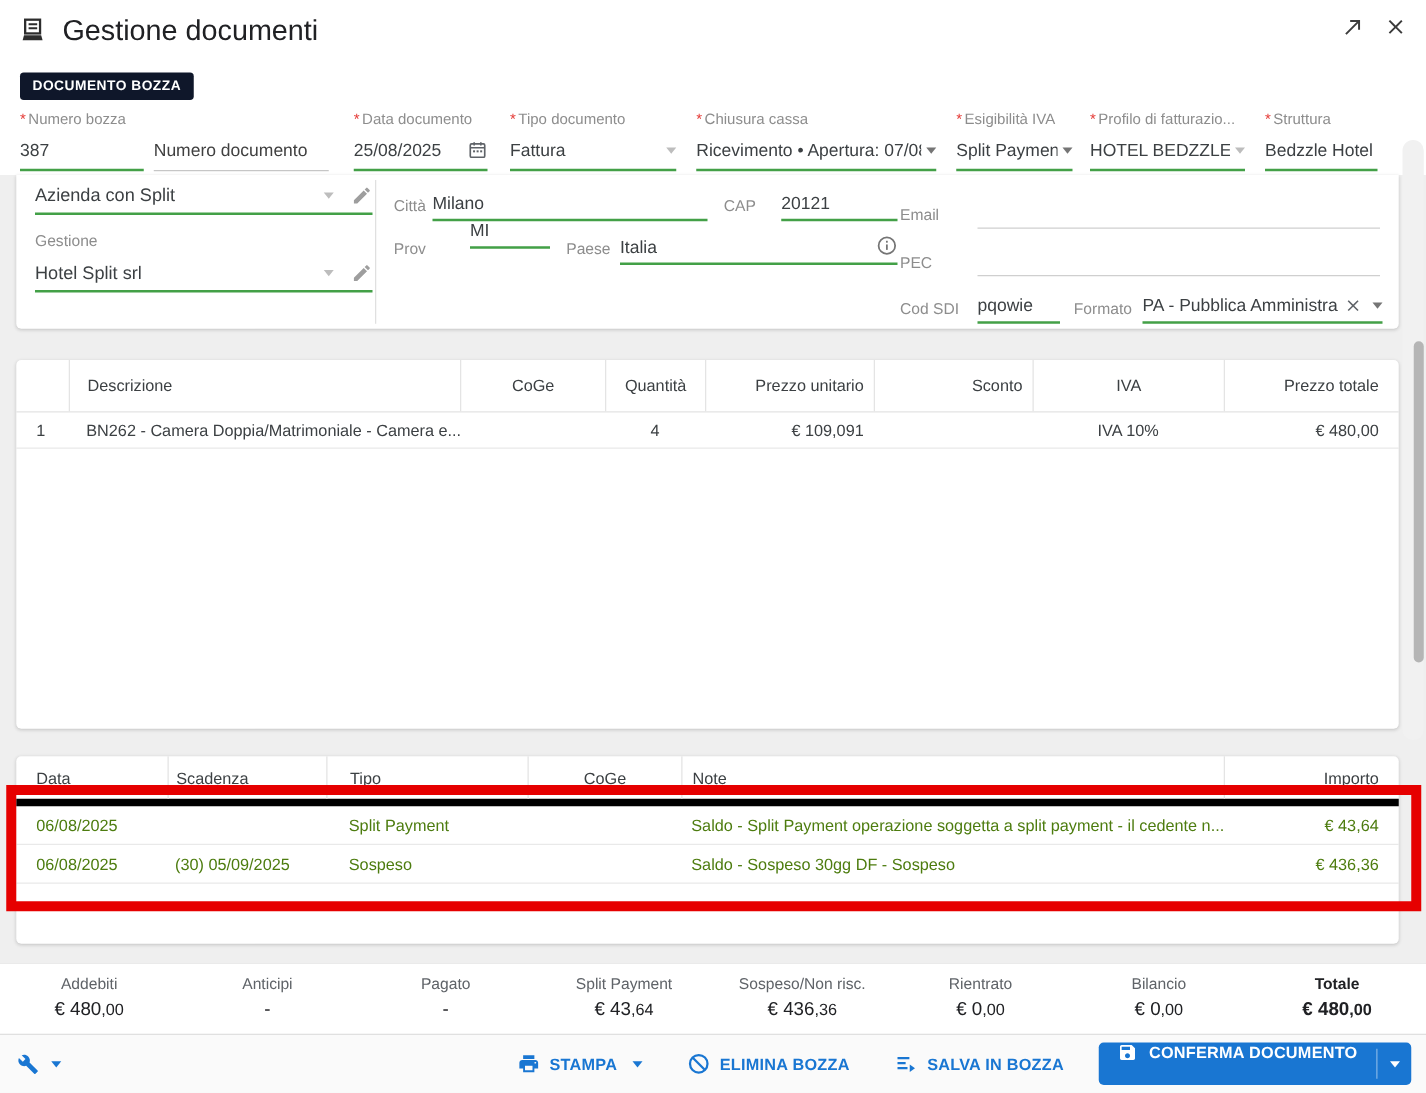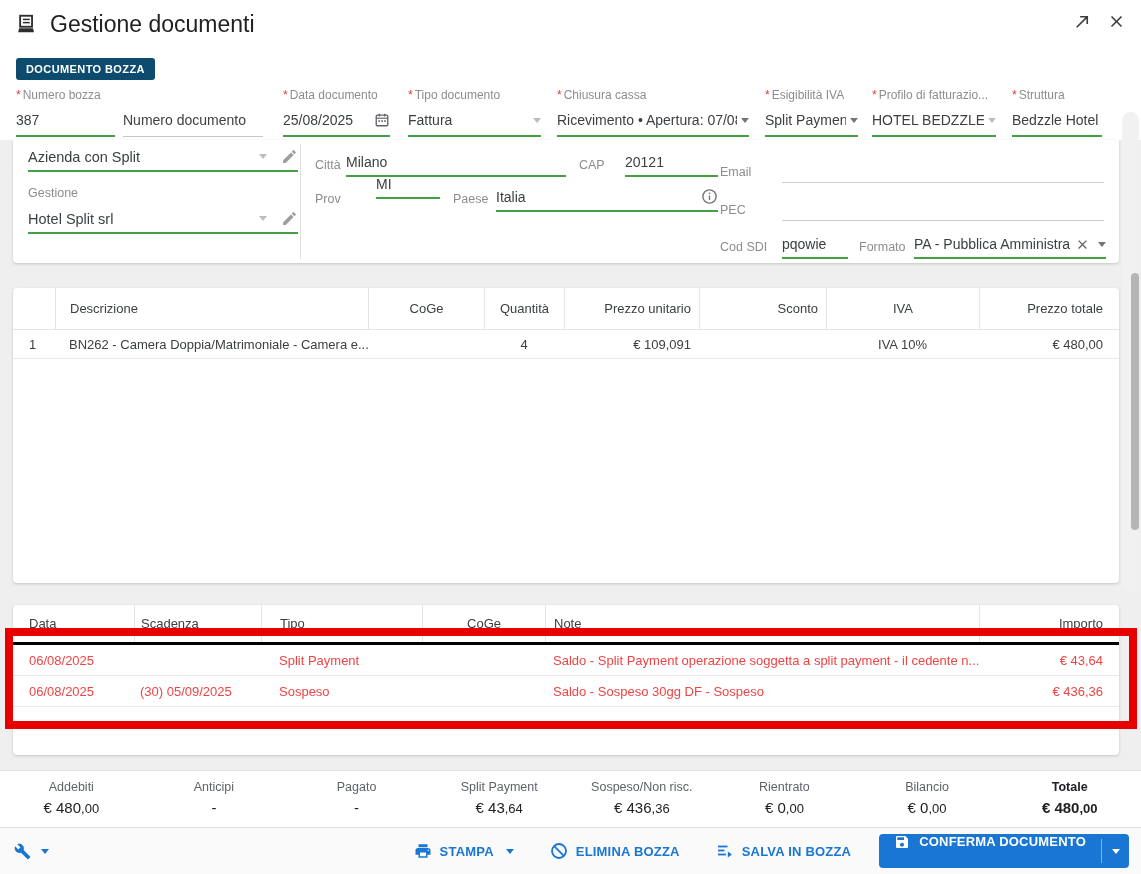--- a/index.html
+++ b/index.html
@@ -7,21 +7,21 @@
   body { font-family:"Liberation Sans","DejaVu Sans",sans-serif; background:#fff; color:#3c4043; }
   #app { position:relative; width:1141px; height:874px; background:#fff; overflow:hidden; }
 
   
   .hdr-title { position:absolute; left:16px; top:8px; height:32px; display:flex; align-items:center; gap:12px; }
   .hdr-title .ttl { font-size:23px; font-weight:500; color:#202124; }
   .win-actions { position:absolute; top:10px; right:14px; display:flex; gap:12px; }
   .icon-btn { width:22px; height:22px; display:flex; align-items:center; justify-content:center; cursor:pointer; }
 
   
-  .badge { position:absolute; left:16px; top:58px; background:#0c4a6e; color:#fff; font-size:11px;
+  .badge { position:absolute; left:16px; top:58px; background:#0f172a; color:#fff; font-size:11px;
            font-weight:bold; letter-spacing:.4px; padding:5px 10px; border-radius:3px; }
 
   
   .form-row { position:absolute; left:16px; top:88px; display:flex; }
   .field { display:flex; flex-direction:column; }
   .flabel { font-size:12px; color:#8d8d8d; height:15px; line-height:15px; white-space:nowrap; overflow:hidden; }
   .flabel.req::before { content:"*"; color:#e53935; margin-right:2px; }
   .fvalue { margin-top:8px; display:flex; align-items:center; font-size:14px; color:#3c4043;
             padding-bottom:6px; border-bottom:2px solid #43a047; line-height:18px; }
   .fvalue .txt { flex:1; white-space:nowrap; overflow:hidden; }
@@ -61,24 +61,24 @@
   .c-num { width:42px;  padding-left:16px; }
   .c-des { width:313px; padding-left:14px; }
   .c-cog { width:116px; justify-content:center; }
   .c-qta { width:80px;  justify-content:center; }
   .c-pun { width:135px; justify-content:flex-end; padding-right:8px; }
   .c-sco { width:127px; justify-content:flex-end; padding-right:8px; }
   .c-iva { width:153px; justify-content:center; }
   .c-pto { width:140px; justify-content:flex-end; padding-right:16px; }
 
   .card-pay { left:13px; top:605px; width:1106px; height:150px; }
-  .phead { display:flex; height:40px; border-bottom:3px solid #000000; font-size:13px; color:#3c4043; }
+  .phead { display:flex; height:40px; border-bottom:6px solid #000000; font-size:13px; color:#3c4043; }
   .phead > div { display:flex; align-items:center; border-left:1px solid #e4e4e4; overflow:hidden; }
   .phead > div:first-child { border-left:none; }
-  .prow { display:flex; height:31px; border-bottom:1px solid #e9e9e9; font-size:13px; color:#ef4444; }
+  .prow { display:flex; height:31px; border-bottom:1px solid #e9e9e9; font-size:13px; color:#4d7c0f; }
   .prow > div { display:flex; align-items:center; overflow:hidden; white-space:nowrap; }
 
   .p-dat { width:121px; padding-left:16px; }
   .p-sca { width:127px; padding-left:6px; }
   .p-tip { width:161px; padding-left:18px; }
   .p-cog { width:123px; justify-content:center; }
   .p-not { width:434px; padding-left:8px; }
   .p-imp { width:140px; justify-content:flex-end; padding-right:16px; }
 
   

